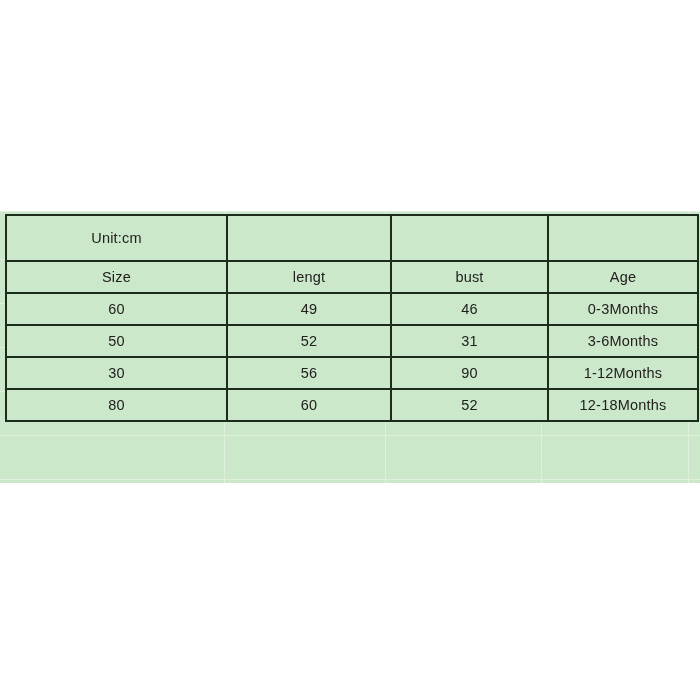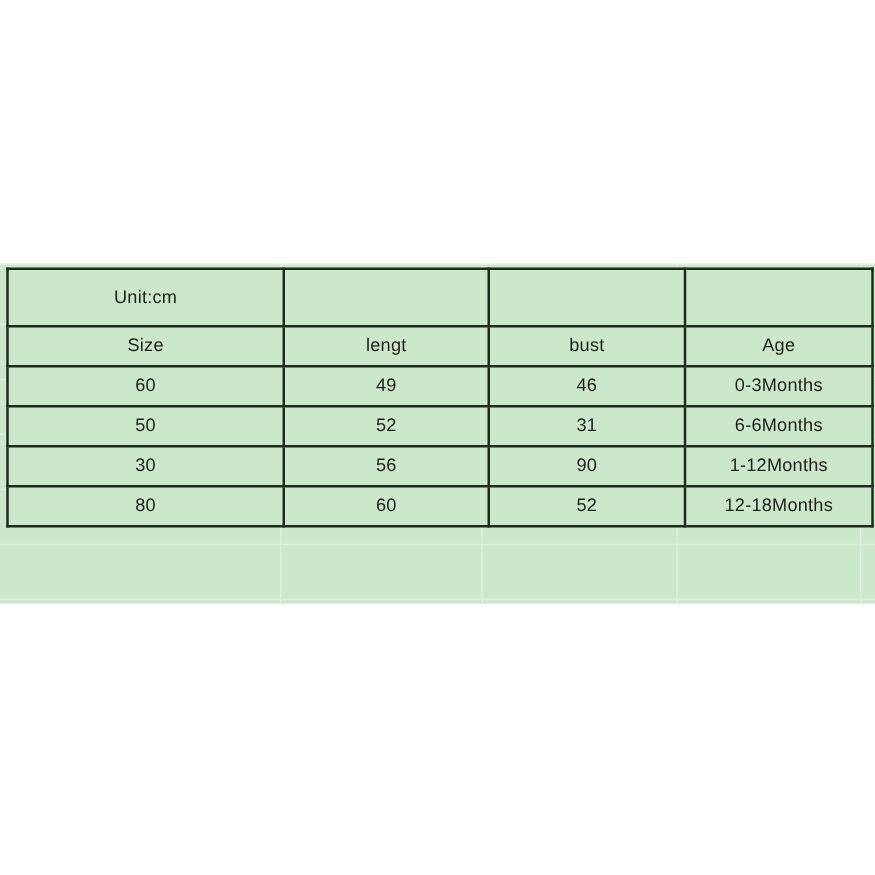--- a/index.html
+++ b/index.html
@@ -149,21 +149,21 @@
       <td class="col-size">
         <span class="cell-text">50</span>
       </td>
       <td class="col-length">
         <span class="cell-text">52</span>
       </td>
       <td class="col-bust">
         <span class="cell-text">31</span>
       </td>
       <td class="col-age">
-        <span class="cell-text">6-6Months</span>
+        <span class="cell-text">3-6Months</span>
       </td>
     </tr>
 
     <tr>
       <td class="col-size">
         <span class="cell-text">30</span>
       </td>
       <td class="col-length">
         <span class="cell-text">56</span>
       </td>

